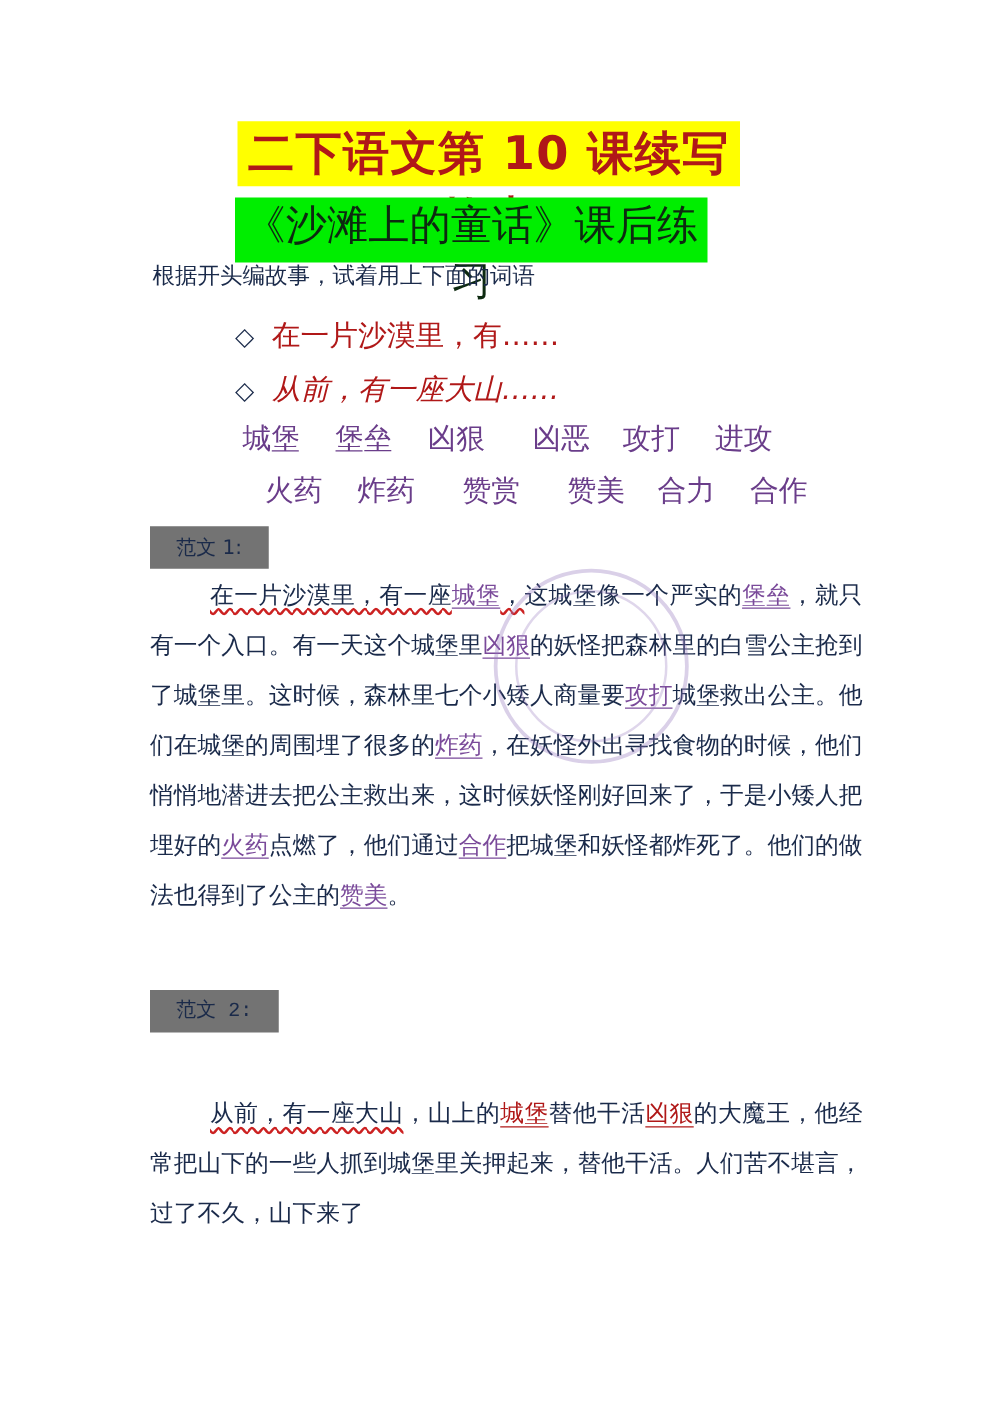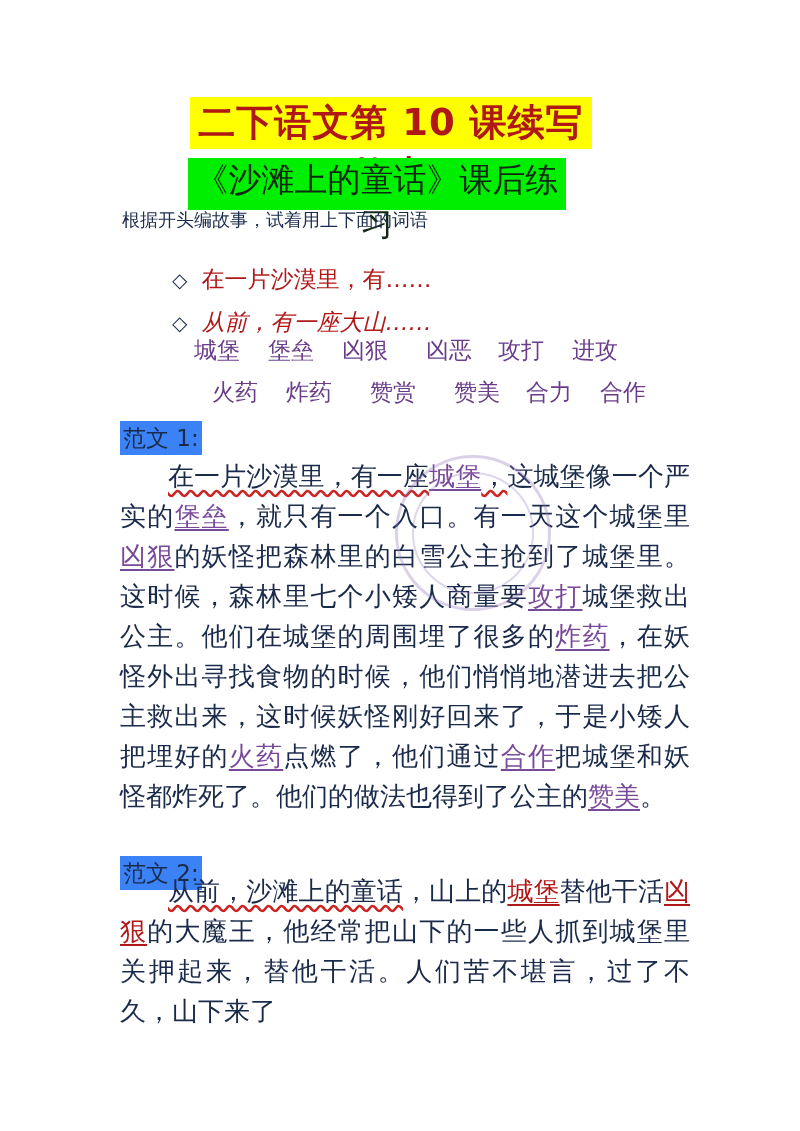--- a/index.html
+++ b/index.html
@@ -5,27 +5,27 @@
     html, body { margin: 0; padding: 0; background: #ffffff; }
     body { width: 800px; height: 1131px; position: relative; overflow: hidden;
       font-family: "DejaVu Sans", "Liberation Sans", sans-serif; color: #1a2a4a; }
     .title1 { position: absolute; left: 190px; top: 97px; width: 402px; height: 52px;
       background: #ffff00; color: #b01818; font-size: 37px; font-weight: bold;
       line-height: 52px; text-align: center; letter-spacing: 1px; }
     .title2 { position: absolute; left: 188px; top: 158px; width: 378px; height: 52px;
       background: #00ee00; color: #0d2a10; font-size: 33px; line-height: 44px;
       text-align: center; }
     .instr { position: absolute; left: 122px; top: 208px; font-size: 18px; color: #1a2a4a; }
-    .bullet { position: absolute; left: 172px; font-size: 23px; color: #b01818; margin-top: 11px; }
+    .bullet { position: absolute; left: 188px; font-size: 23px; color: #b01818; }
     .bullet .diamond { color: #1a2a4a; margin-right: 14px; font-size: 20px; }
     .words { position: absolute; left: 194px; font-size: 23px; color: #6a3d8a; }
     .words span { display: inline-block; }
     .label { position: absolute; left: 120px; height: 34px; line-height: 34px;
-      background: #3b82f6; color: #1a2a4a; font-size: 23px; padding: 0 3px; }
-    .para { position: absolute; left: 120px; width: 570px; font-size: 26px;
+      background: #737373; color: #1a2a4a; font-size: 16px; padding: 0 21px; }
+    .para { position: absolute; left: 120px; width: 570px; font-size: 19px;
       line-height: 40px; color: #1a2a4a; }
     .para p { margin: 0; text-indent: 48px; text-align: justify; }
     .wavy { text-decoration: underline wavy #cc2222; text-underline-offset: 4px; }
     .kw { color: #7a4a9a; text-decoration: underline; text-underline-offset: 4px; }
     .kw-red { color: #b01818; text-decoration: underline; text-underline-offset: 4px; }
     .watermark { position: absolute; left: 395px; top: 455px; width: 150px; height: 150px;
       border: 3px solid rgba(150,120,190,0.35); border-radius: 50%; pointer-events: none; }
     .watermark::after { content: ""; position: absolute; left: 14px; top: 14px; right: 14px; bottom: 14px;
       border: 2px solid rgba(150,120,190,0.3); border-radius: 50%; }
   </style>
@@ -49,18 +49,18 @@
 </div>
 <div class="words" style="top:377px;margin-left:18px;">
   <span style="width:74px">火药</span><span style="width:84px">炸药</span><span style="width:84px">赞赏</span><span style="width:72px">赞美</span><span style="width:74px">合力</span><span>合作</span>
 </div>
 
 <div class="label" style="top:421px;">范文 1:</div>
 <div class="para" style="top:456px;">
   <p id="ex1"><span class="wavy">在一片沙漠里，有一座</span><span class="kw wavy">城堡</span><span class="wavy">，</span><span>这城堡像一个严实的</span><span class="kw">堡垒</span><span>，就只有一个入口。有一天这个城堡里</span><span class="kw">凶狠</span><span>的妖怪把森林里的白雪公主抢到了城堡里。这时候，森林里七个小矮人商量要</span><span class="kw">攻打</span><span>城堡救出公主。他们在城堡的周围埋了很多的</span><span class="kw">炸药</span><span>，在妖怪外出寻找食物的时候，他们悄悄地潜进去把公主救出来，这时候妖怪刚好回来了，于是小矮人把埋好的</span><span class="kw">火药</span><span>点燃了，他们通过</span><span class="kw">合作</span><span>把城堡和妖怪都炸死了。他们的做法也得到了公主的</span><span class="kw">赞美</span><span>。</span></p>
 </div>
 
-<div class="label" style="top:856px;">范文 2:</div>
+<div class="label" style="top:792px;font-family:Liberation Mono, monospace;">范文 2:</div>
 <div class="para" style="top:871px;">
-  <p id="ex2"><span class="wavy">从前，沙滩上的童话</span><span>，山上的</span><span class="kw-red">城堡</span><span>替他干活</span><span class="kw-red">凶狠</span><span>的大魔王，他经常把山下的一些人抓到城堡里关押起来，替他干活。人们苦不堪言，过了不久，山下来了</span></p>
+  <p id="ex2"><span class="wavy">从前，有一座大山</span><span>，山上的</span><span class="kw-red">城堡</span><span>替他干活</span><span class="kw-red">凶狠</span><span>的大魔王，他经常把山下的一些人抓到城堡里关押起来，替他干活。人们苦不堪言，过了不久，山下来了</span></p>
 </div>
 
 <div class="watermark"></div>
 
 </body></html>

